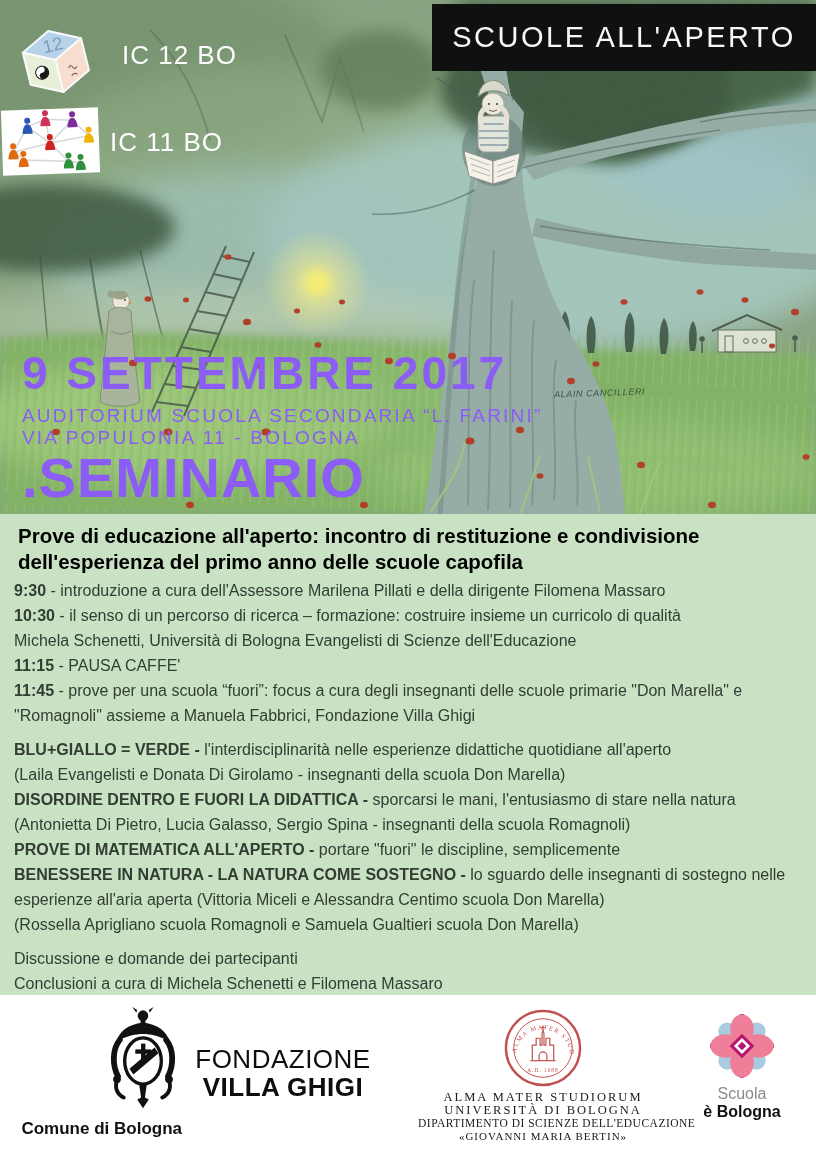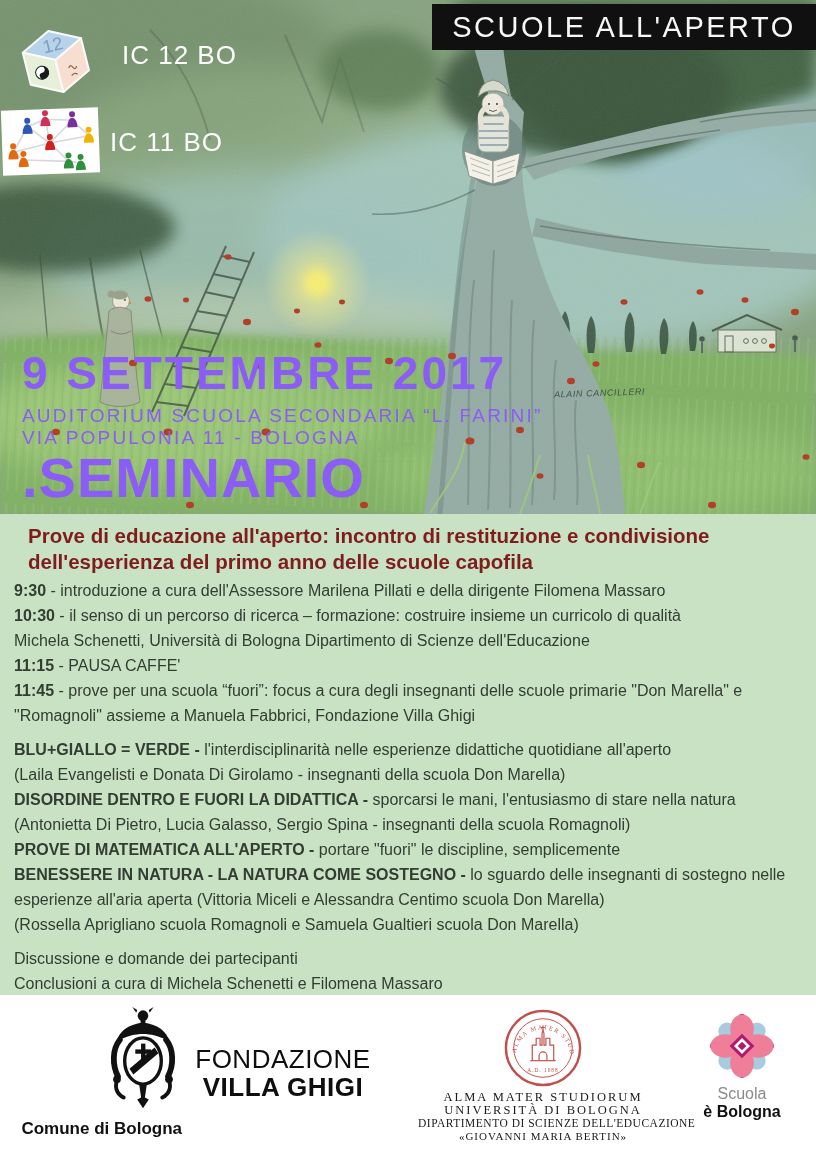--- a/index.html
+++ b/index.html
@@ -5,21 +5,21 @@
   html,body { margin:0; padding:0; background:#e8e8e8; }
   .poster {
     position:relative; width:816px; height:1154px; margin:0 auto;
     background:#ffffff; overflow:hidden;
     font-family:"Liberation Sans", sans-serif;
   }
   
   .hero { position:absolute; left:0; top:0; width:816px; height:514px; }
   .hero svg.illu { position:absolute; left:0; top:0; display:block; }
   .banner {
-    position:absolute; left:432px; top:4px; width:384px; height:46px;
+    position:absolute; left:432px; top:4px; width:384px; height:67px;
     background:#101010; color:#f7f7f7; display:flex; align-items:center; justify-content:center;
     font-size:29px; font-weight:400; letter-spacing:2.5px; white-space:nowrap;
   }
   .ic-label { position:absolute; color:#fdfdfd; font-size:26px; letter-spacing:1px;text-align:center; }
   .ic12-label { left:122px; top:40px; }
   .ic11-label { left:110px; top:127px; }
   .ic12-logo { position:absolute; left:10px; top:16px; }
   .ic11-logo { position:absolute; left:0px;  top:106px; }
   .title-block { position:absolute; left:22px; top:349px; color:#8b5cf6; }
   .ev-date { font-size:46px; font-weight:700; letter-spacing:3px; line-height:48px; white-space:nowrap; }
@@ -28,21 +28,21 @@
   .signature {
     position:absolute; left:554px; top:388px; font-size:9px; font-style:italic;
     color:#3c523e; letter-spacing:.6px; transform:rotate(-2deg); white-space:nowrap;
   }
   
   .program {
     position:absolute; left:0; top:514px; width:816px; height:481px;
     background:#c9e2c3; box-sizing:border-box; padding:9px 14px 0 14px;
     color:#333d33;
   }
-  .program h2 { margin:0 0 3px 14px; font-size:20.5px; line-height:26px; color:#7f1d1d; font-weight:700; }
+  .program h2 { margin:0 0 3px 4px; font-size:20.5px; line-height:26px; color:#000000; font-weight:700; }
   .pline { margin:0; font-size:16px; line-height:25px; }
   .pline.gap { margin-top:9px; }
   .pline b { font-weight:700; }
   
   .footer { position:absolute; left:0; top:995px; width:816px; height:159px; background:#ffffff; }
   .f-comune { position:absolute; left:18px; top:12px; width:164px; text-align:right; }
   .f-comune .lbl { margin-top:2px; font-size:17px; font-weight:700; color:#111; }
   .f-ghigi { position:absolute; left:193px; top:50px; width:180px; text-align:center; color:#0e0e0e; }
   .f-ghigi .l1 { font-size:26px; font-weight:500; letter-spacing:.5px; line-height:28px; }
   .f-ghigi .l2 { font-size:26px; font-weight:800; letter-spacing:.5px; line-height:29px; }
@@ -332,21 +332,21 @@
     </div>
 
     <div class="signature">ALAIN CANCILLERI</div>
   </div>
 
   <div class="program">
     <h2>Prove di educazione all'aperto: incontro di restituzione e condivisione dell'esperienza del primo anno delle scuole capofila</h2>
     <div>
         <p class="pline"><b>9:30</b> - introduzione a cura dell'Assessore Marilena Pillati e della dirigente Filomena Massaro</p>
         <p class="pline"><b>10:30</b> - il senso di un percorso di ricerca – formazione: costruire insieme un curricolo di qualità</p>
-        <p class="pline">Michela Schenetti, Università di Bologna Dipartimento di Scienze dell'Educazione</p>
+        <p class="pline">Michela Schenetti, Università di Bologna Evangelisti di Scienze dell'Educazione</p>
         <p class="pline"><b>11:15</b> - PAUSA CAFFE'</p>
         <p class="pline"><b>11:45</b> - prove per una scuola “fuori”: focus a cura degli insegnanti delle scuole primarie "Don Marella" e "Romagnoli" assieme a Manuela Fabbrici, Fondazione Villa Ghigi</p>
         <p class="pline gap"><b>BLU+GIALLO = VERDE -</b> l'interdisciplinarità nelle esperienze didattiche quotidiane all'aperto</p>
         <p class="pline">(Laila Evangelisti e Donata Di Girolamo - insegnanti della scuola Don Marella)</p>
         <p class="pline"><b>DISORDINE DENTRO E FUORI LA DIDATTICA -</b> sporcarsi le mani, l'entusiasmo di stare nella natura</p>
         <p class="pline">(Antonietta Di Pietro, Lucia Galasso, Sergio Spina - insegnanti della scuola Romagnoli)</p>
         <p class="pline"><b>PROVE DI MATEMATICA ALL'APERTO -</b> portare "fuori" le discipline, semplicemente</p>
         <p class="pline"><b>BENESSERE IN NATURA - LA NATURA COME SOSTEGNO -</b> lo sguardo delle insegnanti di sostegno nelle esperienze all'aria aperta   (Vittoria Miceli e Alessandra Centimo scuola Don Marella)</p>
         <p class="pline">(Rossella Aprigliano scuola Romagnoli e Samuela Gualtieri scuola Don Marella)</p>
         <p class="pline gap">Discussione e domande dei partecipanti</p>

